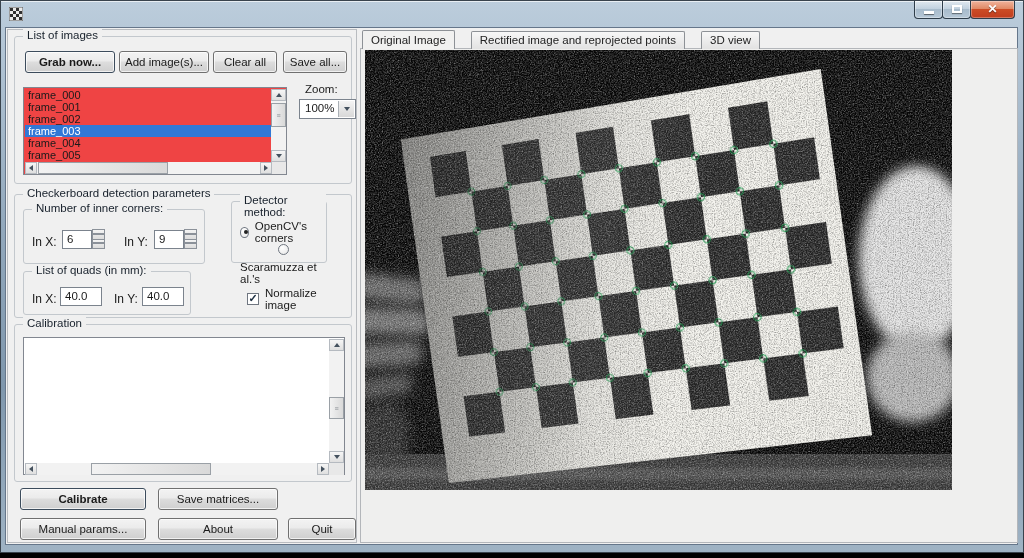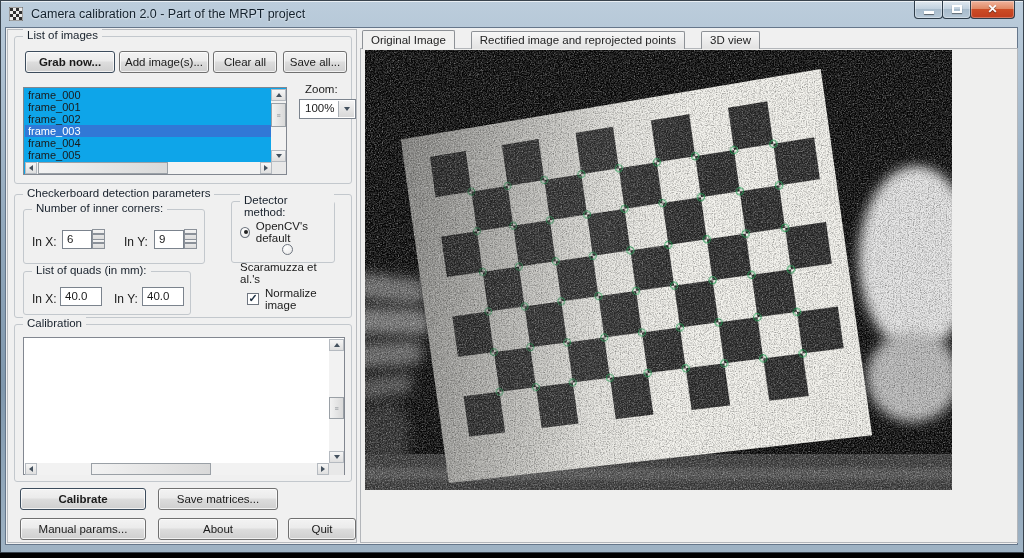--- a/index.html
+++ b/index.html
@@ -51,37 +51,37 @@
   .sb-track { background:#f2f2f2; position:absolute; }
   .sb-btn { position:absolute; border:1px solid #b5bac0; background:linear-gradient(180deg,#f6f6f6,#dfdfdf);
     display:flex; align-items:center; justify-content:center; }
   .sb-thumb { position:absolute; border:1px solid #9aa0a6; background:linear-gradient(90deg,#f2f2f2,#d9d9d9);
     display:flex; align-items:center; justify-content:center; color:#8a8f95; font-size:7px; letter-spacing:0; }
 
   
   .left-panel { position:absolute; left:1px; top:1px; width:350px; height:514px; border:1px solid #b9bcc0; background:#f0f0f0; }
 
   .lg { left:6px; top:6px; width:338px; height:148px; }
-  .listbox { position:absolute; left:8px; top:50px; width:264px; height:88px; background:#0ea5e9; border:1px solid #828790; }
+  .listbox { position:absolute; left:8px; top:50px; width:264px; height:88px; background:#ef4444; border:1px solid #828790; }
   .list-items { position:absolute; left:1px; top:1px; width:246px; height:73px; overflow:hidden; font-size:11px; }
   .list-items .li { height:12px; line-height:12px; padding-left:3px; white-space:nowrap; }
   .list-items .li.sel { background:#3178d6; color:#fff; }
   .lb-vs { left:247px; top:1px; width:15px; height:73px; }
   .lb-hs { left:1px; top:74px; width:247px; height:12px; }
   .corner { position:absolute; left:248px; top:74px; width:14px; height:12px; background:#e8e8e8; }
   .zoom-label { position:absolute; left:290px; top:46px; font-size:11.5px; }
   .combo { position:absolute; left:284px; top:62px; width:57px; height:20px; background:#fff; border:1px solid #7b838d; }
   .combo .val { position:absolute; left:5px; top:2px; font-size:11.5px; }
   .combo .drop { position:absolute; right:1px; top:1px; bottom:1px; width:16px;
     background:linear-gradient(180deg,#f4f4f4,#d8d8d8); border-left:1px solid #aab0b6;
     display:flex; align-items:center; justify-content:center; }
 
   .dg { left:6px; top:164px; width:338px; height:124px; }
   .sub1 { left:8px; top:14px; width:182px; height:55px; }
-  .sub2 { left:216px; top:6px; width:104px; height:62px; }
+  .sub2 { left:216px; top:6px; width:96px; height:62px; }
   .sub3 { left:8px; top:76px; width:168px; height:44px; }
   .plabel { position:absolute; font-size:12px; }
   .radio-row { position:absolute; left:8px; display:flex; align-items:center; gap:6px; font-size:11.5px; }
   .radio { width:11px; height:11px; border-radius:50%; border:1px solid #6f7680;
     background:radial-gradient(circle at 35% 30%, #fff, #e6e6e6); position:relative; }
   .radio.checked::after { content:""; position:absolute; left:2.5px; top:2.5px; width:4px; height:4px; border-radius:50%; background:#222; }
   .checkbox-row { position:absolute; display:flex; align-items:center; gap:6px; font-size:11.5px; }
   .checkbox { width:12px; height:12px; border:1px solid #6f7680; background:#fff; position:relative; }
   .checkbox.checked::after { content:"\2713"; position:absolute; left:0.5px; top:-2.5px; font-size:11px; font-weight:bold; color:#1d2f42; }
 
@@ -134,21 +134,20 @@
         <rect x="1" y="1" width="3" height="3"></rect>
           <rect x="7" y="1" width="3" height="3"></rect>
         <rect x="4" y="4" width="3" height="3"></rect>
           <rect x="10" y="4" width="3" height="3"></rect>
         <rect x="1" y="7" width="3" height="3"></rect>
           <rect x="7" y="7" width="3" height="3"></rect>
         <rect x="4" y="10" width="3" height="3"></rect>
           <rect x="10" y="10" width="3" height="3"></rect>
       </g>
     </svg>
-    <div class="win-title">Camera calibration 2.0 - Part of the MRPT project</div>
     <div class="winbtns">
       <div class="wbtn min">
           <div class="glyph-min"></div>
         </div>
       <div class="wbtn max">
           <div class="glyph-max"></div>
         </div>
       <div class="wbtn close">
           <div class="glyph-close">✕</div>
         </div>
@@ -232,21 +231,21 @@
             <div>
                 <div class="mini-tri-down"></div>
               </div>
           </div>
         </div>
 
         <div class="groupbox sub2">
           <div class="gcap">Detector method:</div>
           <div class="radio-row" style="top:18px;">
             <div class="radio checked" id="radio-0"></div>
-            <span>OpenCV's default</span>
+            <span>OpenCV's corners</span>
           </div>
           <div class="radio-row" style="top:42px;flex-direction:column;">
             <div class="radio" id="radio-1"></div>
             <span>Scaramuzza et al.'s</span>
           </div>
         </div>
 
         <div class="groupbox sub3">
           <div class="gcap">List of quads (in mm):</div>
           <div class="plabel" style="left:8px;top:20px;">In X:</div>

